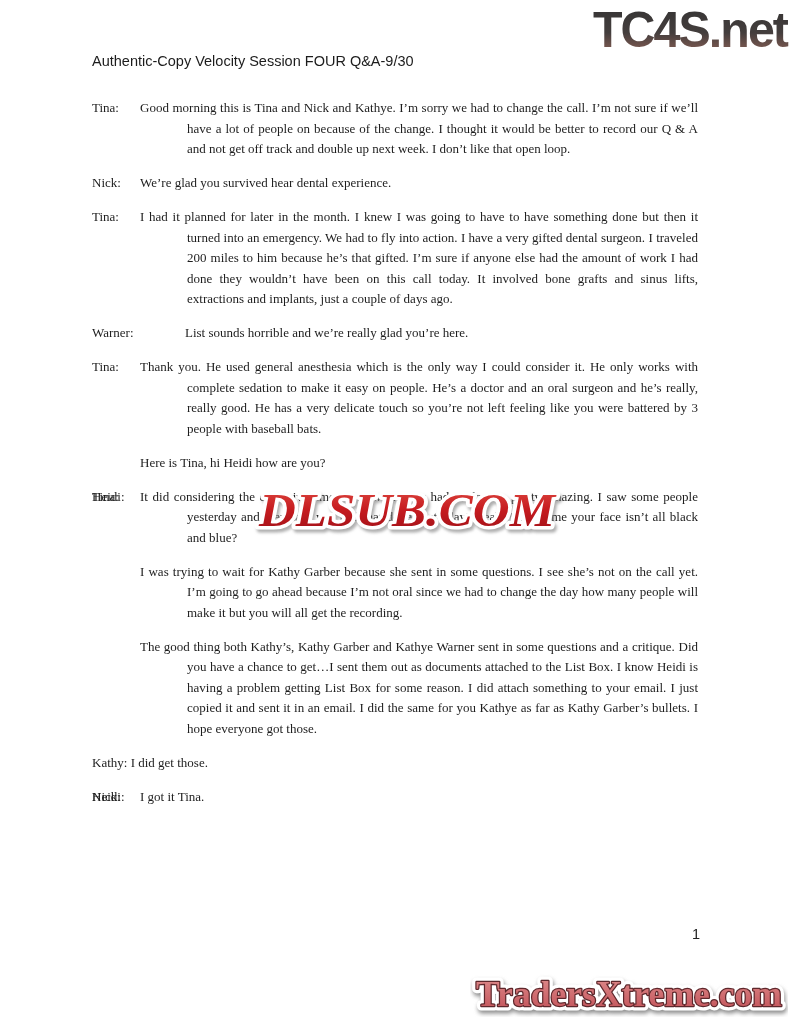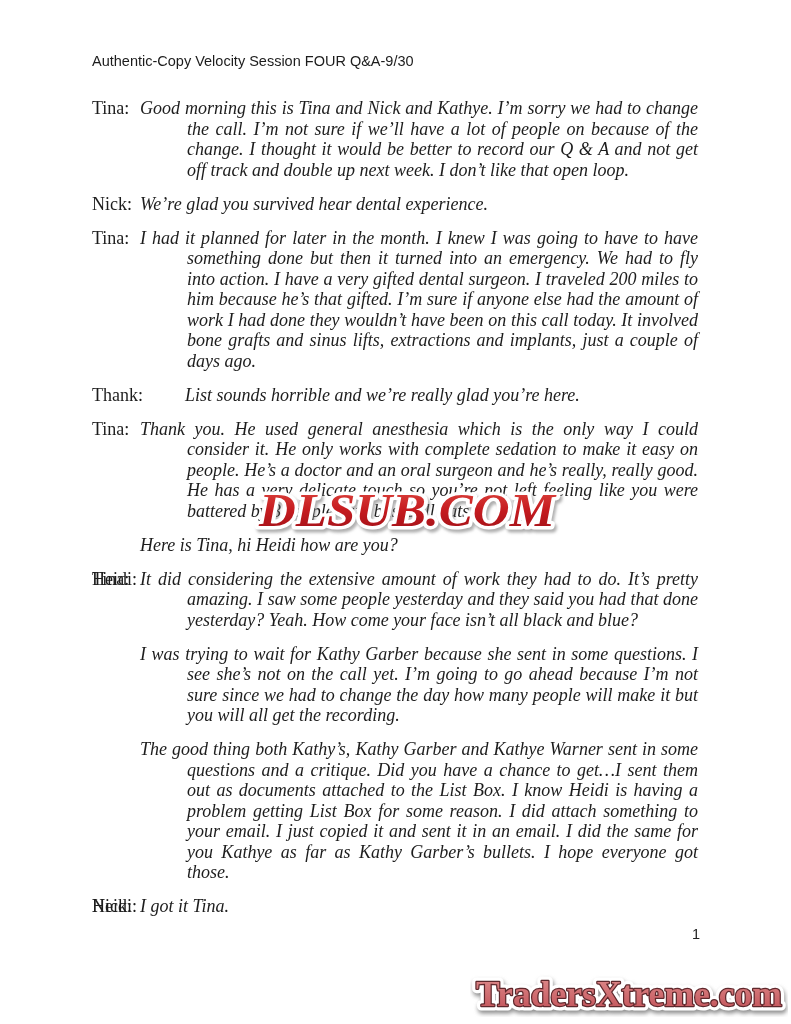--- a/index.html
+++ b/index.html
@@ -16,24 +16,24 @@
   
   .content { position: absolute; left: 92px; right: 93px; top: 53px; }
   .doc-header {
     font-family: "Liberation Sans", sans-serif;
     font-size: 14.5px;
     line-height: 16px;
     color: #1c1c1c;
     margin-bottom: 29px;
   }
   
-  .transcript { font-size: 18px; line-height: 20.5px; }
+  .transcript { font-size: 13px; line-height: 20.5px; }
   .entry { position: relative; margin-bottom: 13.5px; }
   .speaker { position: absolute; left: 0; top: 0; white-space: nowrap; }
-  .speech { margin: 0 0 0 95px; text-indent: -47px; text-align: justify; font-style: italic; }
+  .speech { margin: 0 0 0 95px; text-indent: -47px; text-align: justify; }
   .entry.wide .speech { margin-left: 93px; text-indent: 0; }
   .entry.inline .speaker { position: static; }
   .entry.inline .speech { display: inline; margin: 0; text-indent: 0; text-align: left; }
   
   .dlsub { position: absolute; left: 250px; top: 481px; width: 315px; height: 56px; font-style: italic; }
   .dlsub svg text { filter: drop-shadow(2px 3px 1.5px rgba(110,110,110,0.55)); }
   
   .pagenum {
     position: absolute; top: 926px; right: 91px;
     font-family: "Liberation Sans", sans-serif;
@@ -41,20 +41,32 @@
   }
   .traders { position: absolute; right: 3px; bottom: 7px; width: 318px; height: 44px; margin-top: 6px; }
   .traders svg .glow { filter: drop-shadow(1px 3px 2px rgba(95,95,95,0.7)); }
   svg text { font-weight: bold; }
 </style>
 </head>
 <body>
 
 <div class="page" style="color: rgb(29, 29, 29);">
 
+  <div class="tc4s">
+    <svg width="200" height="48" viewBox="0 0 200 48">
+      <defs>
+        <linearGradient id="tcg" x1="0" y1="0" x2="0" y2="1">
+          <stop offset="0%" stop-color="#333333"></stop>
+          <stop offset="55%" stop-color="#443e3d"></stop>
+          <stop offset="100%" stop-color="#96665a"></stop>
+        </linearGradient>
+      </defs>
+      <text x="100" y="41" text-anchor="middle" font-family="Liberation Sans, sans-serif" font-size="50" letter-spacing="-2" textLength="194" lengthAdjust="spacingAndGlyphs" fill="url(#tcg)">TC4S.net</text>
+    </svg>
+  </div>
 
   <div class="content">
 
     <div class="doc-header">Authentic-Copy Velocity Session FOUR Q&amp;A-9/30</div>
 
     <div class="transcript" id="transcript">
     <div class="entry normal">
       <span class="speaker">Tina:</span>
       <p class="speech">Good morning this is Tina and Nick and Kathye. I’m sorry we had to change the call. I’m not sure if we’ll have a lot of people on because of the change. I thought it would be better to record our Q &amp; A and not get off track and double up next week. I don’t like that open loop.</p>
     </div>
@@ -63,21 +75,21 @@
       <span class="speaker">Nick:</span>
       <p class="speech">We’re glad you survived hear dental experience.</p>
     </div>
 
     <div class="entry normal">
       <span class="speaker">Tina:</span>
       <p class="speech">I had it planned for later in the month. I knew I was going to have to have something done but then it turned into an emergency.  We had to fly into action. I have a very gifted dental surgeon. I traveled 200 miles to him because he’s that gifted. I’m sure if anyone else had the amount of work I had done they wouldn’t have been on this call today. It involved bone grafts and sinus lifts, extractions and implants, just a couple of days ago.</p>
     </div>
 
     <div class="entry wide">
-      <span class="speaker">Thank:</span>
+      <span class="speaker">Warner:</span>
       <p class="speech">List sounds horrible and we’re really glad you’re here.</p>
     </div>
 
     <div class="entry normal">
       <span class="speaker">Tina:</span>
       <p class="speech">Thank you. He used general anesthesia which is the only way I could consider it. He only works with complete sedation to make it easy on people. He’s a doctor and an oral surgeon and he’s really, really good. He has a very delicate touch so you’re not left feeling like you were battered by 3 people with baseball bats.</p>
     </div>
 
     <div class="entry normal">
 
@@ -88,28 +100,32 @@
       <span class="speaker">Heidi:</span>
     </div>
 
     <div class="entry normal">
       <span class="speaker">Tina:</span>
       <p class="speech">It did considering the extensive amount of work they had to do. It’s pretty amazing. I saw some people yesterday and they said you had that done yesterday? Yeah. How come your face isn’t all black and blue?</p>
     </div>
 
     <div class="entry normal">
 
-      <p class="speech">I was trying to wait for Kathy Garber because she sent in some questions. I see she’s not on the call yet. I’m going to go ahead because I’m not sure since we had to change the day how many people will make it but you will all get the recording.</p>
+      <p class="speech">I was trying to wait for Kathy Garber because she sent in some questions. I see she’s not on the call yet. I’m going to go ahead because I’m not oral since we had to change the day how many people will make it but you will all get the recording.</p>
     </div>
 
     <div class="entry normal">
 
       <p class="speech">The good thing both Kathy’s, Kathy Garber and Kathye Warner sent in some questions and a critique. Did you have a chance to get…I sent them out as documents attached to the List Box. I know Heidi is having a problem getting List Box for some reason. I did attach something to your email. I just copied it and sent it in an email. I did the same for you Kathye as far as Kathy Garber’s bullets. I hope everyone got those.</p>
     </div>
 
+    <div class="entry inline">
+      <span class="speaker">Kathy:</span>
+      <p class="speech">I did get those.</p>
+    </div>
 
     <div class="entry normal">
       <span class="speaker">Nick:</span>
     </div>
 
     <div class="entry normal">
       <span class="speaker">Heidi:</span>
       <p class="speech">I got it Tina.</p>
     </div>
   </div>

